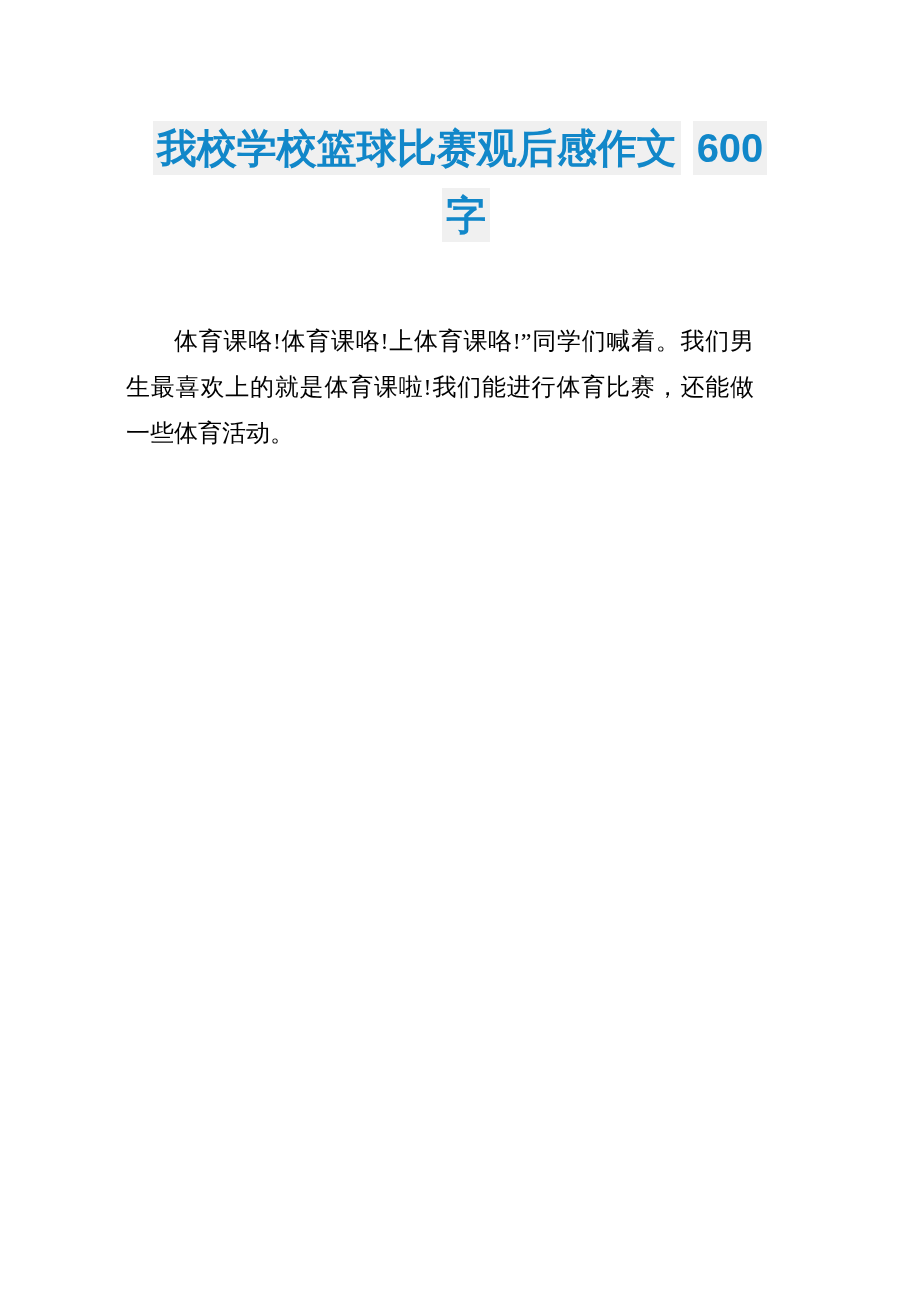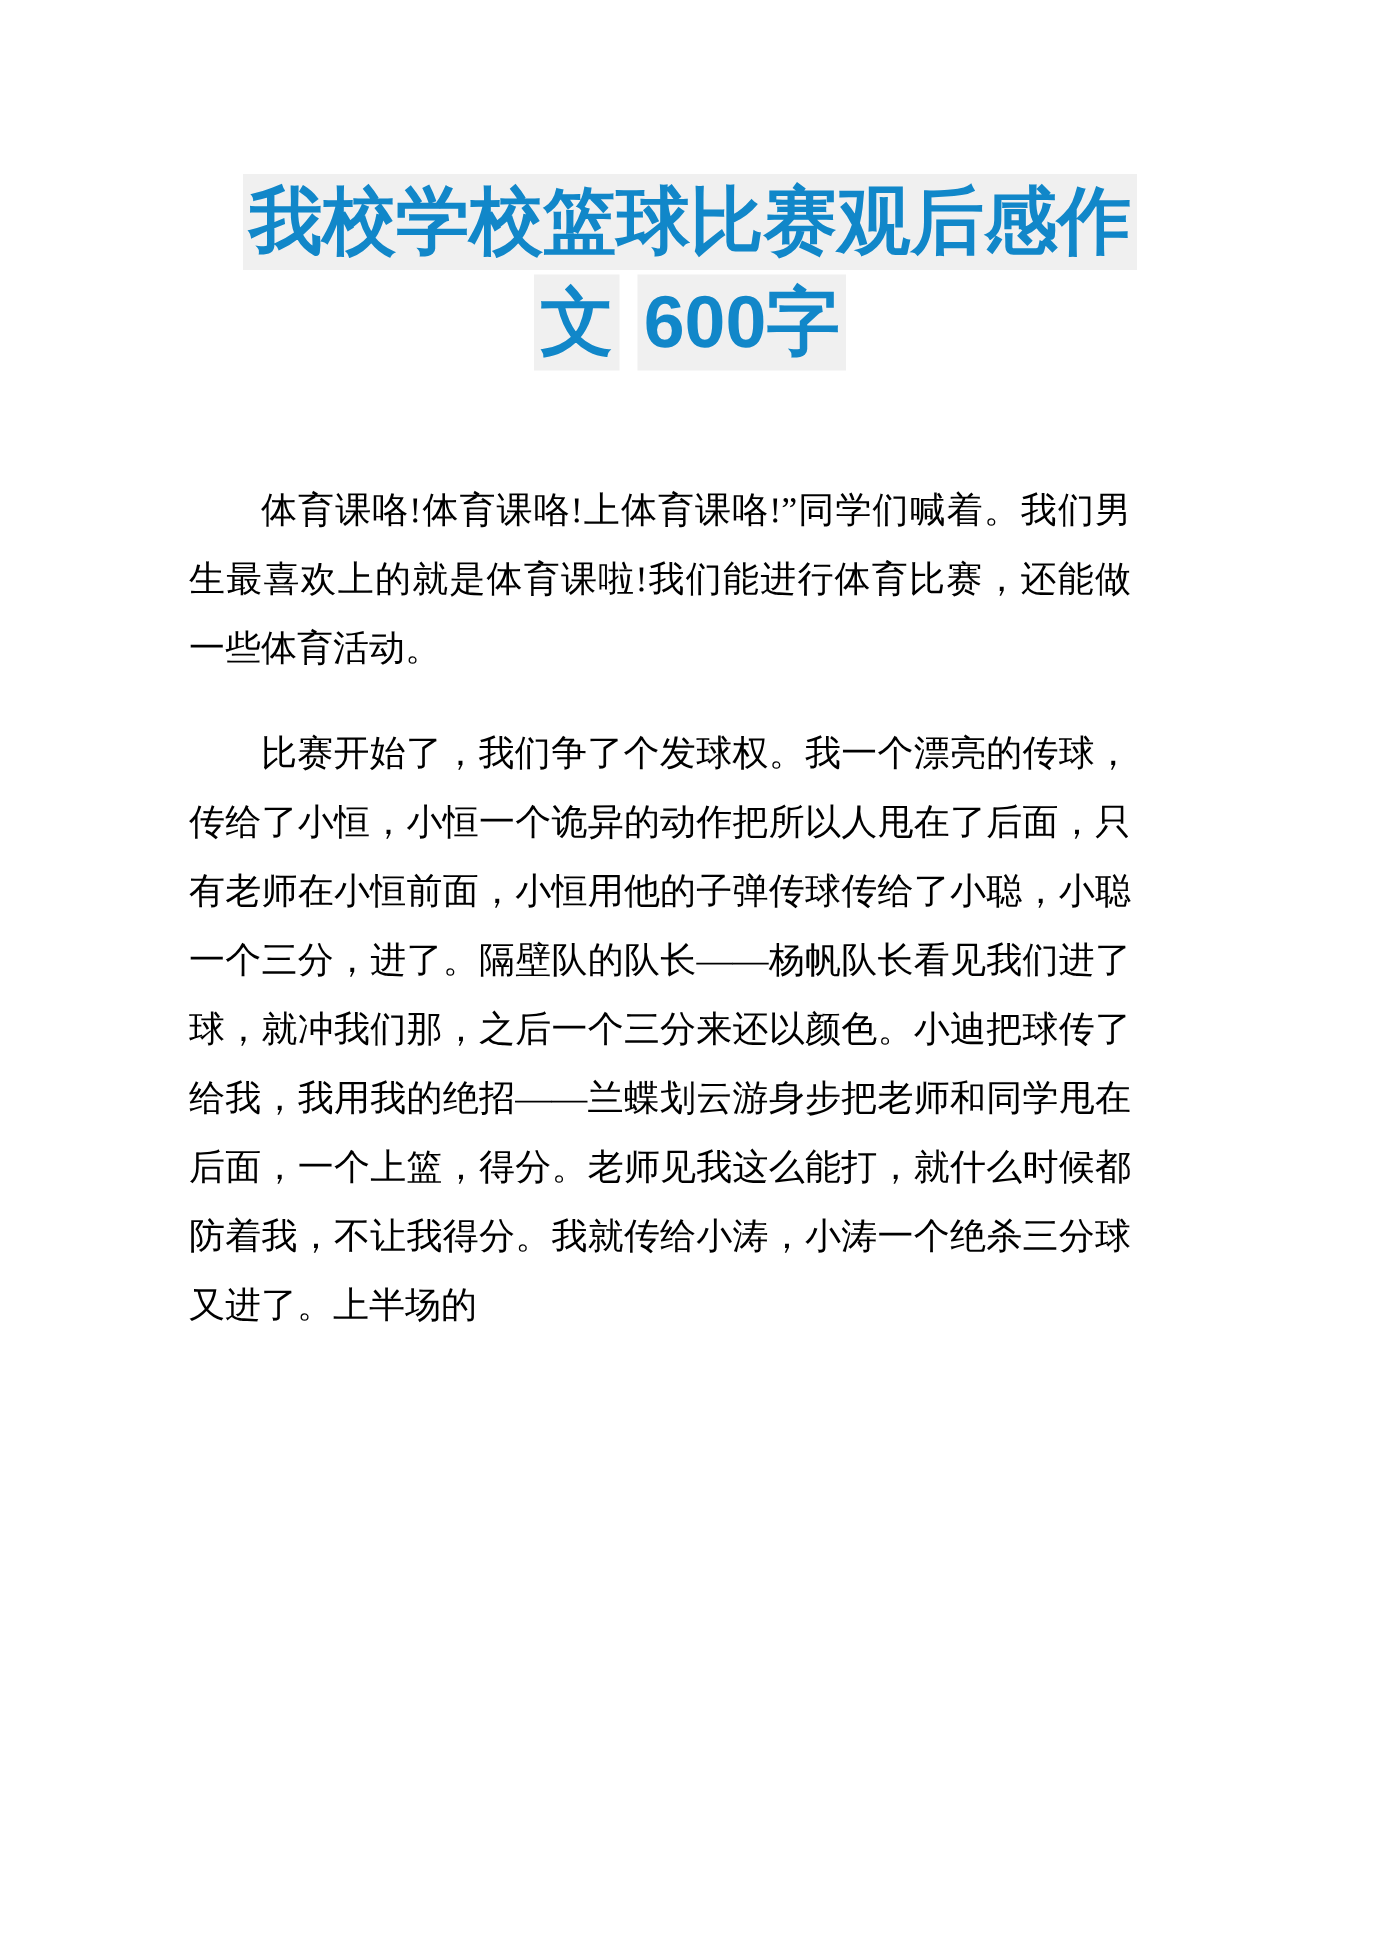--- a/index.html
+++ b/index.html
@@ -13,21 +13,21 @@
     height: 1302px;
     background: #ffffff;
     overflow: hidden;
   }
   .doc-title {
     width: 620px;
     margin: 115px auto 0 auto;
     text-align: center;
     font-family: "Liberation Sans", "DejaVu Sans", sans-serif;
     font-weight: 700;
-    font-size: 49px;
+    font-size: 40px;
     line-height: 67px;
     color: #1187c9;
     letter-spacing: 0;
   }
   .doc-title .hl {
     background: #f0f0f0;
     padding: 5px 4px;
     -webkit-box-decoration-break: clone;
     box-decoration-break: clone;
   }
@@ -53,16 +53,15 @@
 </style>
 </head>
 <body>
 
 <div class="page">
 
   <h1 class="doc-title"><span class="hl hl-main">我校学校篮球比赛观后感作文</span><span class="hl hl-suffix">600字</span></h1>
 
   <div class="doc-body">
     <p>体育课咯!体育课咯!上体育课咯!”同学们喊着。我们男生最喜欢上的就是体育课啦!我们能进行体育比赛，还能做一些体育活动。</p>
-    <p>比赛开始了，我们争了个发球权。我一个漂亮的传球，传给了小恒，小恒一个诡异的动作把所以人甩在了后面，只有老师在小恒前面，小恒用他的子弹传球传给了小聪，小聪一个三分，进了。隔壁队的队长——杨帆队长看见我们进了球，就冲我们那，之后一个三分来还以颜色。小迪把球传了给我，我用我的绝招——兰蝶划云游身步把老师和同学甩在后面，一个上篮，得分。老师见我这么能打，就什么时候都防着我，不让我得分。我就传给小涛，小涛一个绝杀三分球又进了。上半场的</p>
   </div>
 
 </div>
 
 </body></html>

